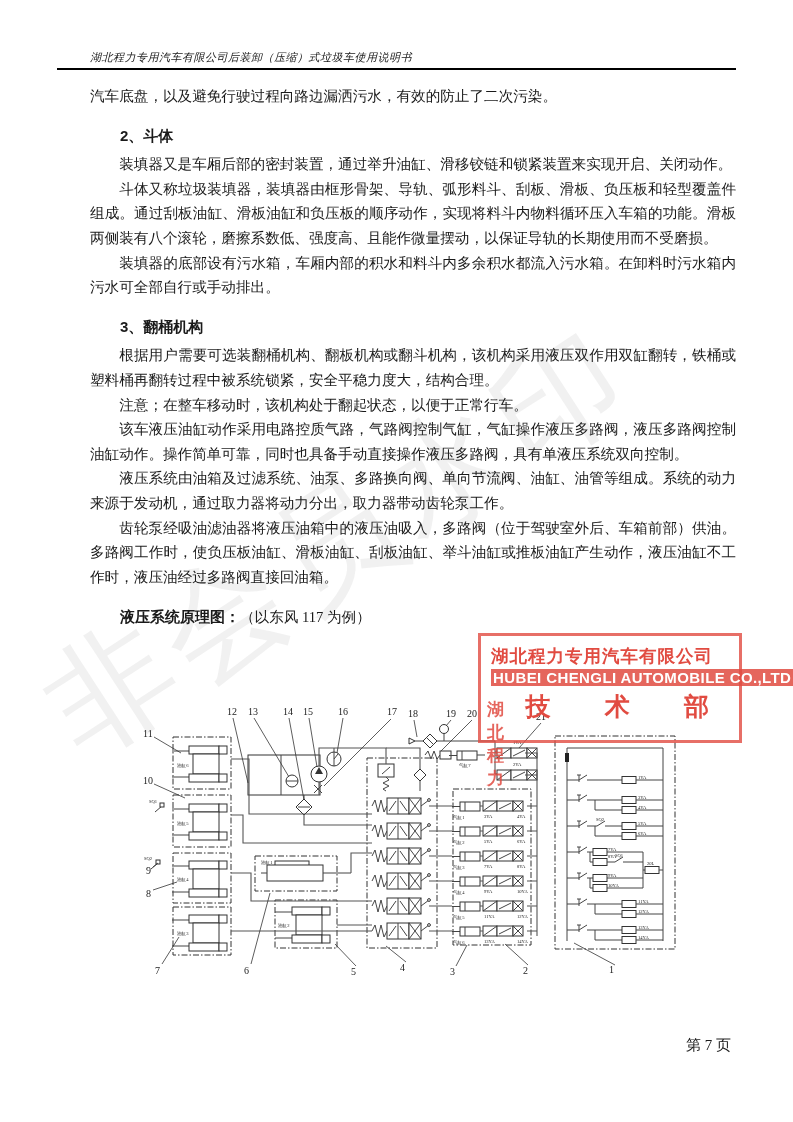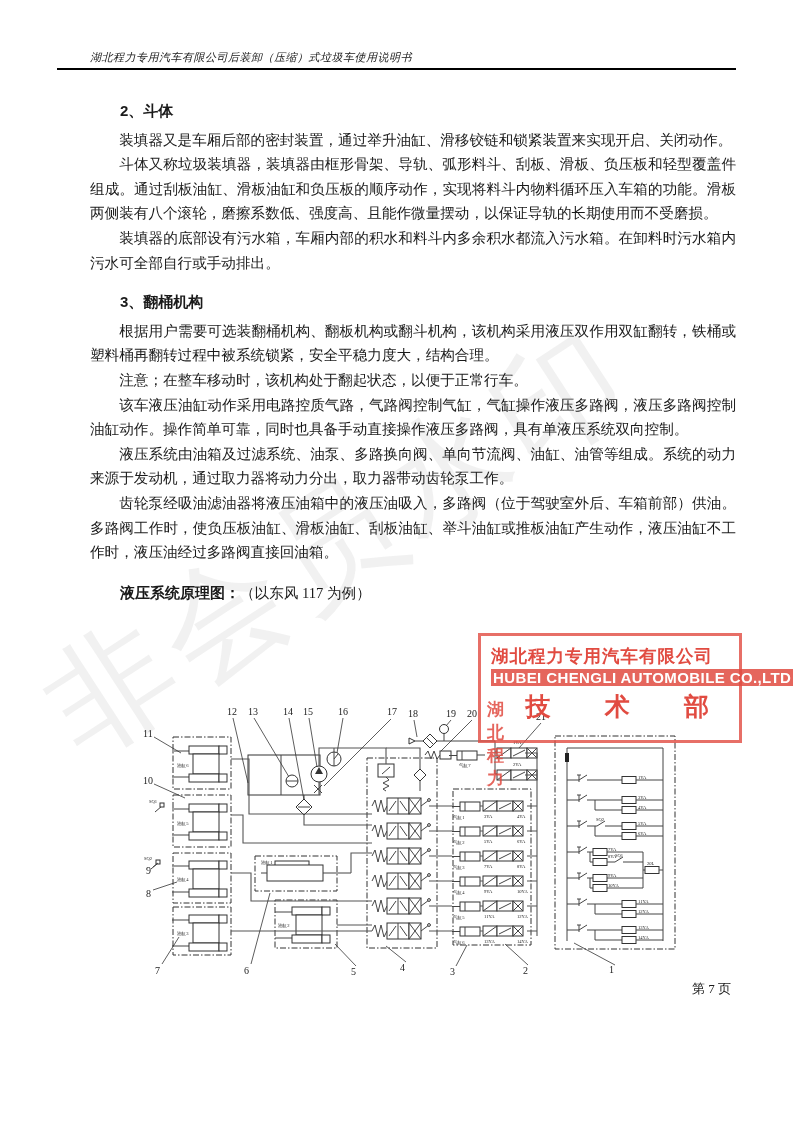--- a/index.html
+++ b/index.html
@@ -6,21 +6,21 @@
   .page{position:relative;width:793px;height:1122px;background:#fff;margin:0 auto;overflow:hidden;
         font-family:"Liberation Serif","DejaVu Serif",serif;color:#1a1a1a;}
   .hdr{position:absolute;left:90px;top:50px;font-size:11px;font-style:italic;letter-spacing:.5px;}
   .hdr-rule{position:absolute;left:57px;top:68px;width:679px;height:2px;background:#000;}
   .body-text{position:absolute;left:90px;top:84px;width:646px;font-size:14.6px;line-height:24.6px;text-align:justify;}
   .body-text p{margin:0;text-indent:2em;}
   .body-text p.noindent{text-indent:0;}
   h3.sec{font-size:15px;font-weight:bold;margin:15px 0 4px 0;padding-left:30px;font-family:"Liberation Sans","DejaVu Sans",sans-serif;}
   .caption{margin-top:16px;padding-left:30px;}
   .caption b{font-family:"Liberation Sans","DejaVu Sans",sans-serif;font-size:15px;}
-  .footer{position:absolute;right:62px;top:980px;font-size:13px;}
+  .footer{position:absolute;right:62px;top:1036px;font-size:15px;}
   .watermark{position:absolute;left:60px;top:640px;font-size:125px;color:rgba(60,60,60,.07);
              white-space:nowrap;transform:rotate(-33deg);transform-origin:0 50%;letter-spacing:8px;
              font-family:"Liberation Serif",serif;pointer-events:none;z-index:3;}
   .stamp{position:absolute;left:478px;top:633px;width:264px;height:110px;border:3px solid rgba(225,75,65,.8);
          z-index:5;padding:8px 6px;box-sizing:border-box;color:#e14b41;background:rgba(255,255,255,0);}
   .stamp .row1{display:flex;align-items:center;}
   .stamp .names{margin-left:4px;}
   .stamp .cn{font-weight:bold;font-size:17.5px;letter-spacing:1px;white-space:nowrap;}
   .stamp .en{background:rgba(225,75,65,.85);color:#fff;font-size:15px;font-weight:bold;letter-spacing:.4px;
              padding:0 2px;margin-top:1px;font-family:"Liberation Sans",sans-serif;white-space:nowrap;}
@@ -41,20 +41,21 @@
 <body>
 
 <div class="page">
 
   <div class="hdr">湖北程力专用汽车有限公司后装卸（压缩）式垃圾车使用说明书</div>
   <div class="hdr-rule"></div>
 
   <div class="watermark">非会员水印</div>
 
   <div class="body-text">
+    <p class="noindent">汽车底盘，以及避免行驶过程向路边漏洒污水，有效的防止了二次污染。</p>
     <h3 class="sec">2、斗体</h3>
     <p>装填器又是车厢后部的密封装置，通过举升油缸、滑移铰链和锁紧装置来实现开启、关闭动作。</p>
     <p>斗体又称垃圾装填器，装填器由框形骨架、导轨、弧形料斗、刮板、滑板、负压板和轻型覆盖件组成。通过刮板油缸、滑板油缸和负压板的顺序动作，实现将料斗内物料循环压入车箱的功能。滑板两侧装有八个滚轮，磨擦系数低、强度高、且能作微量摆动，以保证导轨的长期使用而不受磨损。</p>
     <p>装填器的底部设有污水箱，车厢内部的积水和料斗内多余积水都流入污水箱。在卸料时污水箱内污水可全部自行或手动排出。</p>
     <h3 class="sec">3、翻桶机构</h3>
     <p>根据用户需要可选装翻桶机构、翻板机构或翻斗机构，该机构采用液压双作用双缸翻转，铁桶或塑料桶再翻转过程中被系统锁紧，安全平稳力度大，结构合理。</p>
     <p>注意；在整车移动时，该机构处于翻起状态，以便于正常行车。</p>
     <p>该车液压油缸动作采用电路控质气路，气路阀控制气缸，气缸操作液压多路阀，液压多路阀控制油缸动作。操作简单可靠，同时也具备手动直接操作液压多路阀，具有单液压系统双向控制。</p>
     <p>液压系统由油箱及过滤系统、油泵、多路换向阀、单向节流阀、油缸、油管等组成。系统的动力来源于发动机，通过取力器将动力分出，取力器带动齿轮泵工作。</p>
     <p>齿轮泵经吸油滤油器将液压油箱中的液压油吸入，多路阀（位于驾驶室外后、车箱前部）供油。多路阀工作时，使负压板油缸、滑板油缸、刮板油缸、举斗油缸或推板油缸产生动作，液压油缸不工作时，液压油经过多路阀直接回油箱。</p>

